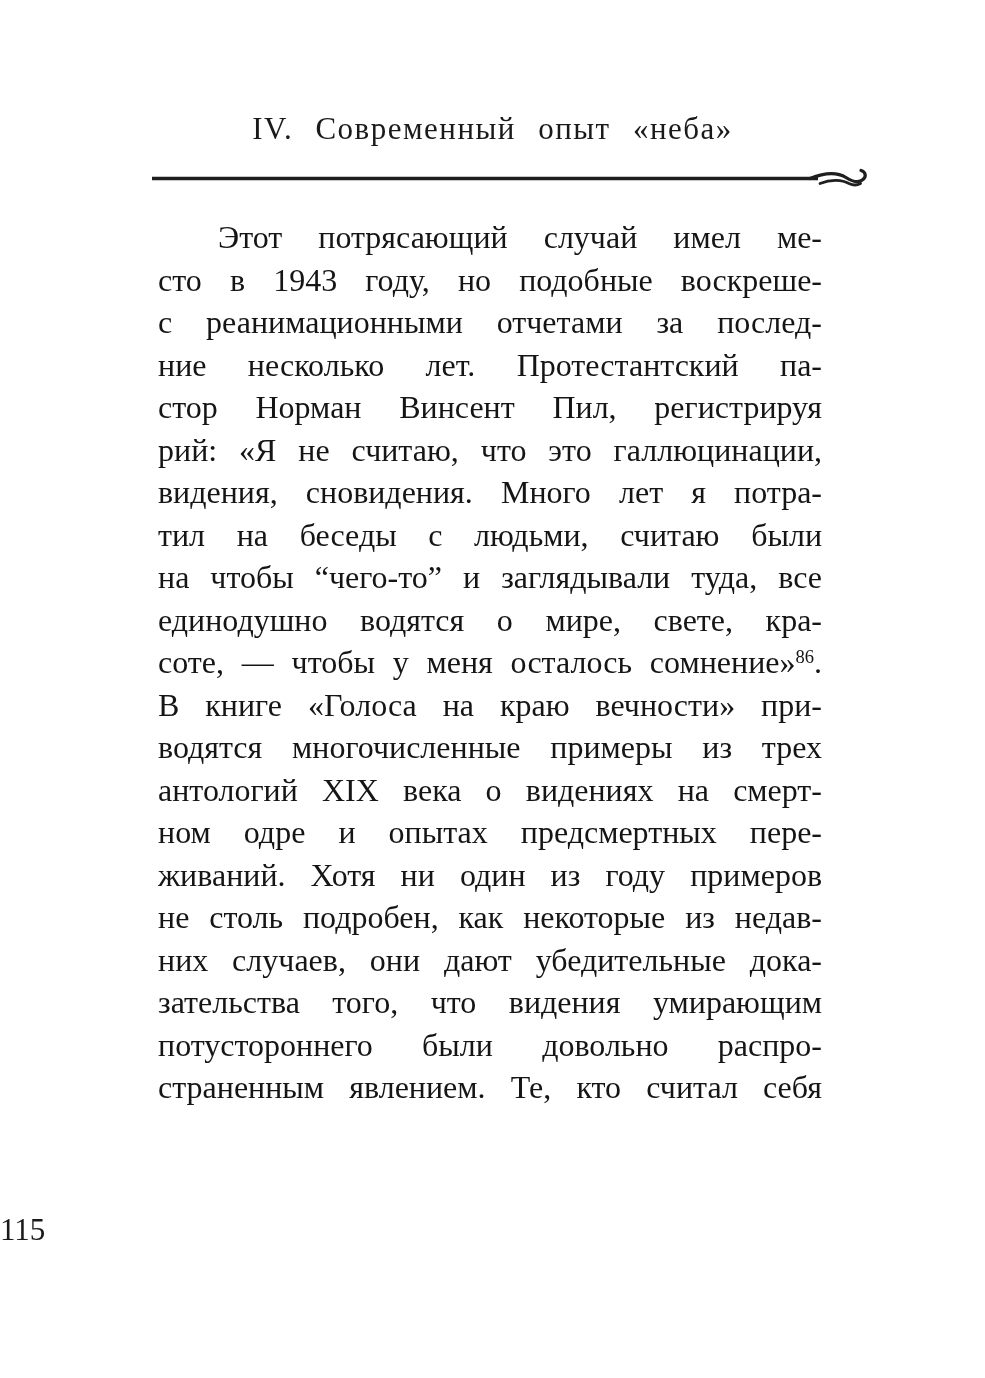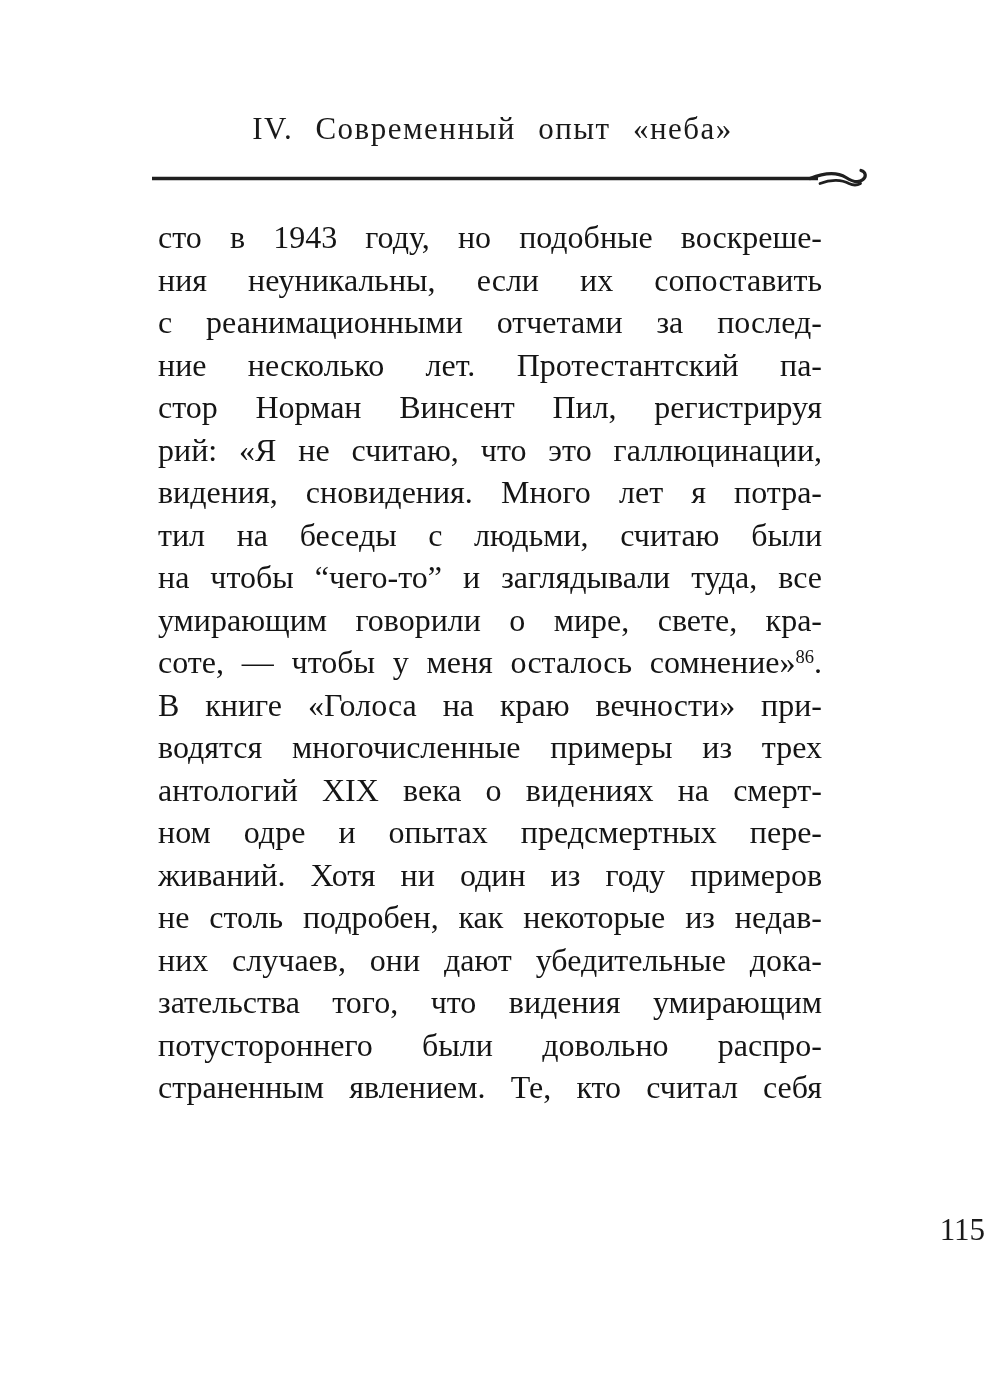--- a/index.html
+++ b/index.html
@@ -65,50 +65,50 @@
     line-height: 0;
     vertical-align: 0.55em;
     letter-spacing: 0;
     margin-top: 37px;
   }
   .page-number {
     position: absolute;
     top: 1212px;
     left: 0;
     width: 985px;
-    text-align: right;
+    text-align: left;
     font-size: 31px;
     line-height: 36px;
     color: #1a1a1a;
   }
 </style>
 </head>
 <body>
 
 <div class="page">
 
   <div class="chapter-heading">IV. Современный опыт «неба»</div>
 
   <svg class="divider" viewBox="0 0 720 36" xmlns="http://www.w3.org/2000/svg" aria-hidden="true">
     <line x1="2" y1="18.5" x2="668" y2="18.5" stroke="#1f1f1f" stroke-width="3.6"></line>
     <path d="M660,18.5 C676,12 688,12.5 696,17.5 C703,22 709,23 713,19.5 C716.5,16.5 716,12 711,10.5" fill="none" stroke="#1f1f1f" stroke-width="3.2" stroke-linecap="round"></path>
     <path d="M670,23.5 C681,19 692,19.5 699,23.5 C703,25.5 707,25.5 710.5,23.5" fill="none" stroke="#1f1f1f" stroke-width="2.8" stroke-linecap="round"></path>
   </svg>
 
   <div class="text-block">
+    <div class="line indent">Этот потрясающий случай имел ме-</div>
     <div class="line">сто в 1943 году, но подобные воскреше-</div>
-    <div class="line">ния неуникальны, если их сопоставить</div>
     <div class="line">с реанимационными отчетами за послед-</div>
     <div class="line">ние несколько лет. Протестантский па-</div>
     <div class="line">стор Норман Винсент Пил, регистрируя</div>
     <div class="line">рий: «Я не считаю, что это галлюцинации,</div>
     <div class="line">видения, сновидения. Много лет я потра-</div>
     <div class="line">тил на беседы с людьми, считаю были</div>
     <div class="line">на чтобы “чего-то” и заглядывали туда, все</div>
-    <div class="line">умирающим говорили о мире, свете, кра-</div>
+    <div class="line">единодушно водятся о мире, свете, кра-</div>
     <div class="line"><span>соте, — чтобы у меня осталось сомнение»</span><sup>86</sup><span>.</span></div>
     <div class="line">В книге «Голоса на краю вечности» при-</div>
     <div class="line">водятся многочисленные примеры из трех</div>
     <div class="line">антологий XIX века о видениях на смерт-</div>
     <div class="line">ном одре и опытах предсмертных пере-</div>
     <div class="line">живаний. Хотя ни один из году примеров</div>
     <div class="line">не столь подробен, как некоторые из недав-</div>
     <div class="line">них случаев, они дают убедительные дока-</div>
     <div class="line">зательства того, что видения умирающим</div>
     <div class="line">потустороннего были довольно распро-</div>

